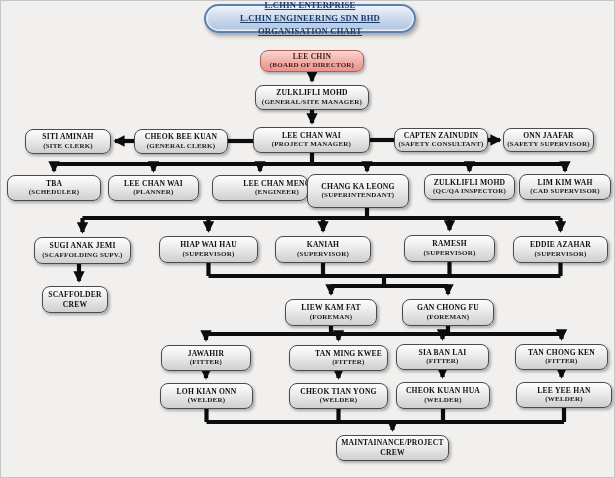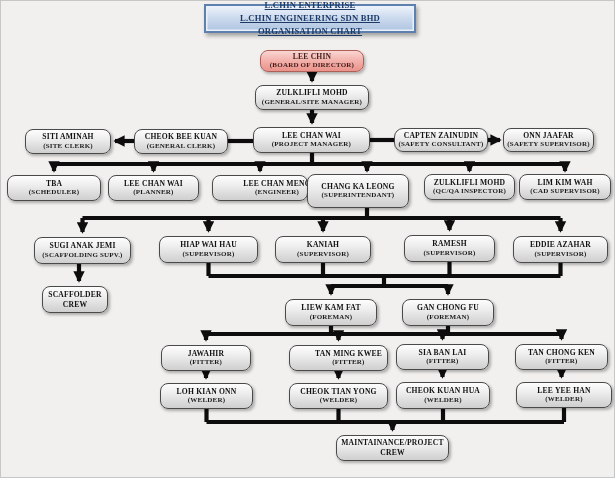--- a/index.html
+++ b/index.html
@@ -89,21 +89,21 @@
         <polyline points="560.5,369 560.5,376" fill="none" stroke="#0d0d0d" stroke-width="4.2" marker-end="url(#ah)"></polyline>
         <polyline points="205.5,408 205.5,421" fill="none" stroke="#0d0d0d" stroke-width="4.2"></polyline>
         <polyline points="337.5,408 337.5,421" fill="none" stroke="#0d0d0d" stroke-width="4.2"></polyline>
         <polyline points="442,408 442,421" fill="none" stroke="#0d0d0d" stroke-width="4.2"></polyline>
         <polyline points="563,407 563,421" fill="none" stroke="#0d0d0d" stroke-width="4.2"></polyline>
         <polyline points="205.5,421 563,421" fill="none" stroke="#0d0d0d" stroke-width="4.2"></polyline>
         <polyline points="391.5,421 391.5,429" fill="none" stroke="#0d0d0d" stroke-width="4.2" marker-end="url(#ah)"></polyline>
       </g>
   </svg>
 
-  <div class="titlebox" style="left:203px;top:3px;width:212px;height:29px;">
+  <div class="titlebox" style="left:203px;top:3px;width:212px;height:29px;border-radius:20px;">
     <span class="tl">L.CHIN ENTERPRISE</span>
     <span class="tl">L.CHIN ENGINEERING SDN BHD</span>
     <span class="tl">ORGANISATION CHART</span>
   </div>
 
   <div id="nodes">
       <div class="node pink" style="left: 259px; top: 49px; width: 104px; height: 22px;">
         <span class="nm">LEE CHIN</span>
         <span class="rl">(BOARD OF DIRECTOR)</span>
       </div>
@@ -116,21 +116,21 @@
         <span class="rl">(PROJECT MANAGER)</span>
       </div>
       <div class="node" style="left: 133px; top: 128px; width: 94px; height: 25px;">
         <span class="nm">CHEOK BEE KUAN</span>
         <span class="rl">(GENERAL CLERK)</span>
       </div>
       <div class="node" style="left: 24px; top: 128px; width: 86px; height: 25px;">
         <span class="nm">SITI AMINAH</span>
         <span class="rl">(SITE CLERK)</span>
       </div>
-      <div class="node" style="left: 393px; top: 127px; width: 94px; height: 24px; border-radius: 9px;">
+      <div class="node" style="left: 393px; top: 127px; width: 94px; height: 24px;">
         <span class="nm">CAPTEN ZAINUDIN</span>
         <span class="rl">(SAFETY CONSULTANT)</span>
       </div>
       <div class="node" style="left: 502px; top: 127px; width: 91px; height: 24px;">
         <span class="nm">ONN JAAFAR</span>
         <span class="rl">(SAFETY SUPERVISOR)</span>
       </div>
       <div class="node" style="left: 6px; top: 174px; width: 94px; height: 26px;">
         <span class="nm">TBA</span>
         <span class="rl">(SCHEDULER)</span>

